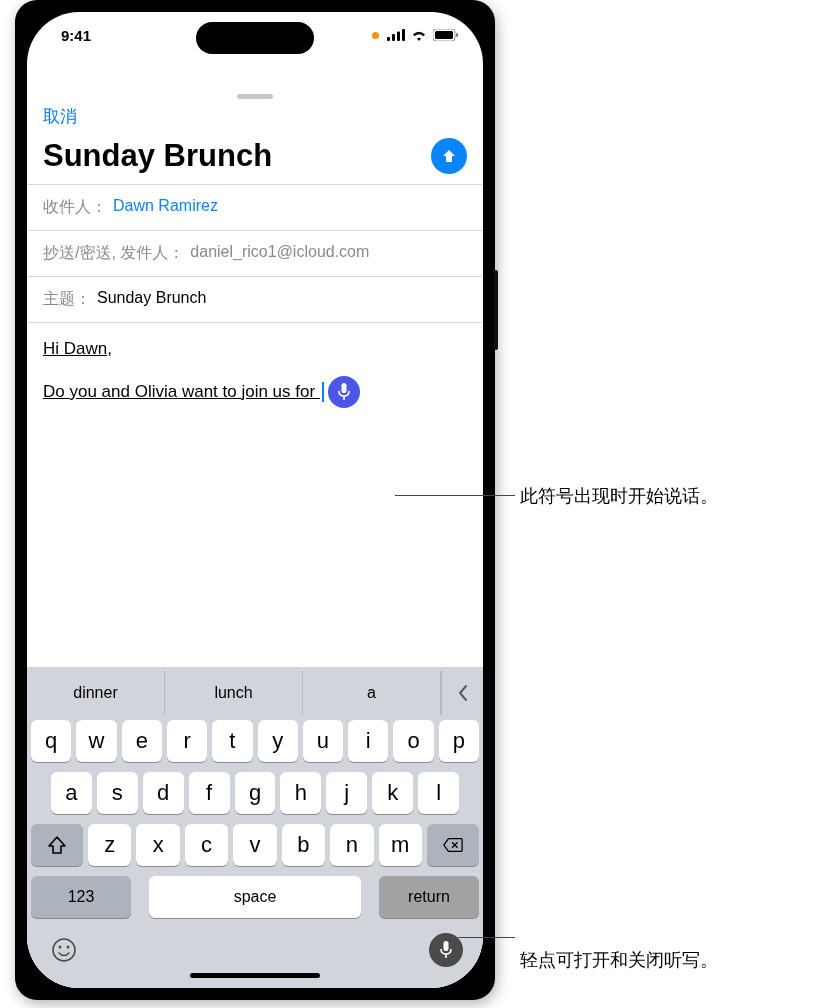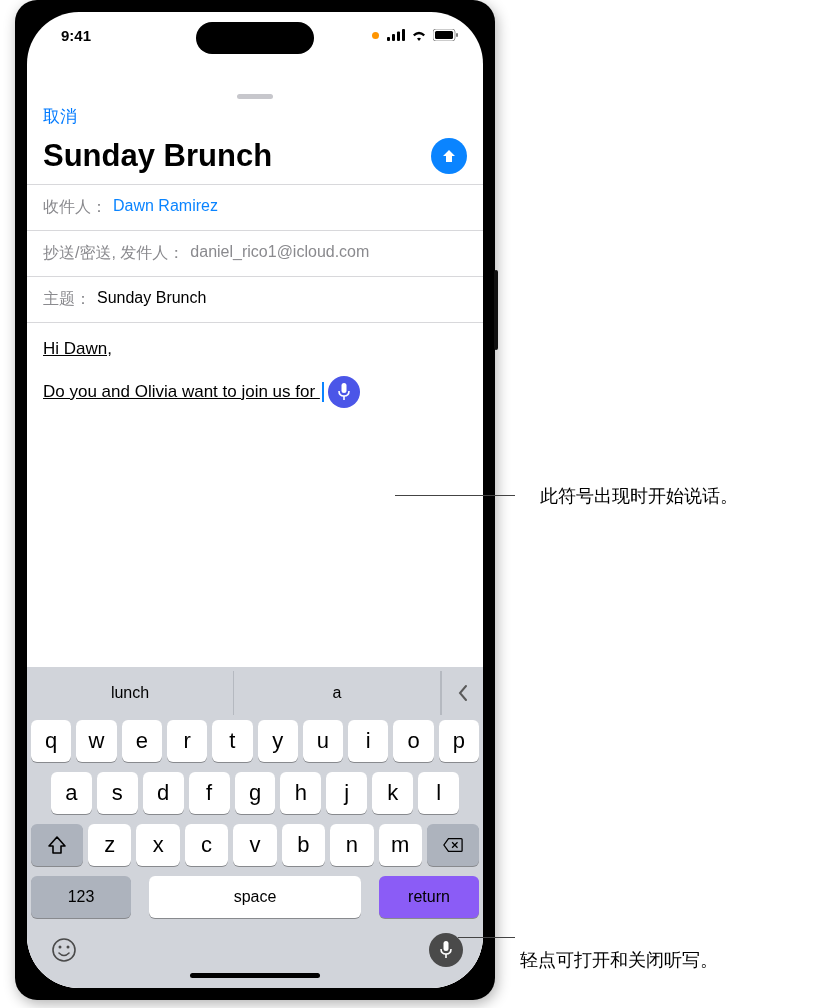--- a/index.html
+++ b/index.html
@@ -178,21 +178,21 @@
     justify-content: center;
     font-size: 22px;
     color: #000;
   }
   .row2 { padding-left: 24px; padding-right: 24px; }
   .key.mod { background: #adb3bd; flex: 0 0 52px; }
   .key.mod svg { width: 20px; height: 20px; }
   .bottom-row { display: flex; gap: 18px; padding: 5px 4px; }
   .key.num { background: #adb3bd; flex: 0 0 100px; font-size: 16px; }
   .key.space { flex: 1; font-size: 16px; }
-  .key.return { background: #8b5cf6; flex: 0 0 100px; font-size: 16px; }
+  .key.return { background: #a3a3a3; flex: 0 0 100px; font-size: 16px; }
   .kb-footer {
     display: flex;
     justify-content: space-between;
     align-items: center;
     padding: 10px 20px 0;
   }
   .kb-footer .round {
     width: 34px; height: 34px; border-radius: 50%;
     display: flex; align-items: center; justify-content: center;
     font-size: 22px;
@@ -283,20 +283,21 @@
                   <path d="M2 8 Q2 13 7 13 Q12 13 12 8" stroke="#fff" stroke-width="1.6" fill="none"></path>
                   <line x1="7" y1="13" x2="7" y2="17" stroke="#fff" stroke-width="1.6"></line>
                 </svg>
             </span>
           </span>
         </p>
       </div>
 
       <div class="keyboard">
         <div class="sugg-row">
+          <div class="sugg">dinner</div>
           <div class="sugg">lunch</div>
           <div class="sugg">a</div>
           <div class="sugg arrow">
             <svg width="14" height="18" viewBox="0 0 14 18">
                 <path d="M10 2 L4 9 L10 16" stroke="#5a5a5a" stroke-width="2" fill="none" stroke-linecap="round"></path>
               </svg>
           </div>
         </div>
 
         <div class="key-row">
@@ -365,16 +366,16 @@
           </div>
         </div>
         <div class="home-indicator"></div>
       </div>
 
     </div>
   </div>
 </div>
 
 <div class="callout-line" style="left:395px; top:495px; width:120px;"></div>
-<div class="annotation" style="left:540px; top:484px;">此符号出现时开始说话。</div>
+<div class="annotation" style="left:520px; top:484px;">此符号出现时开始说话。</div>
 
 <div class="callout-line" style="left:458px; top:937px; width:57px;"></div>
 <div class="annotation" style="left:520px; top:948px;">轻点可打开和关闭听写。</div>
 
 </body></html>

